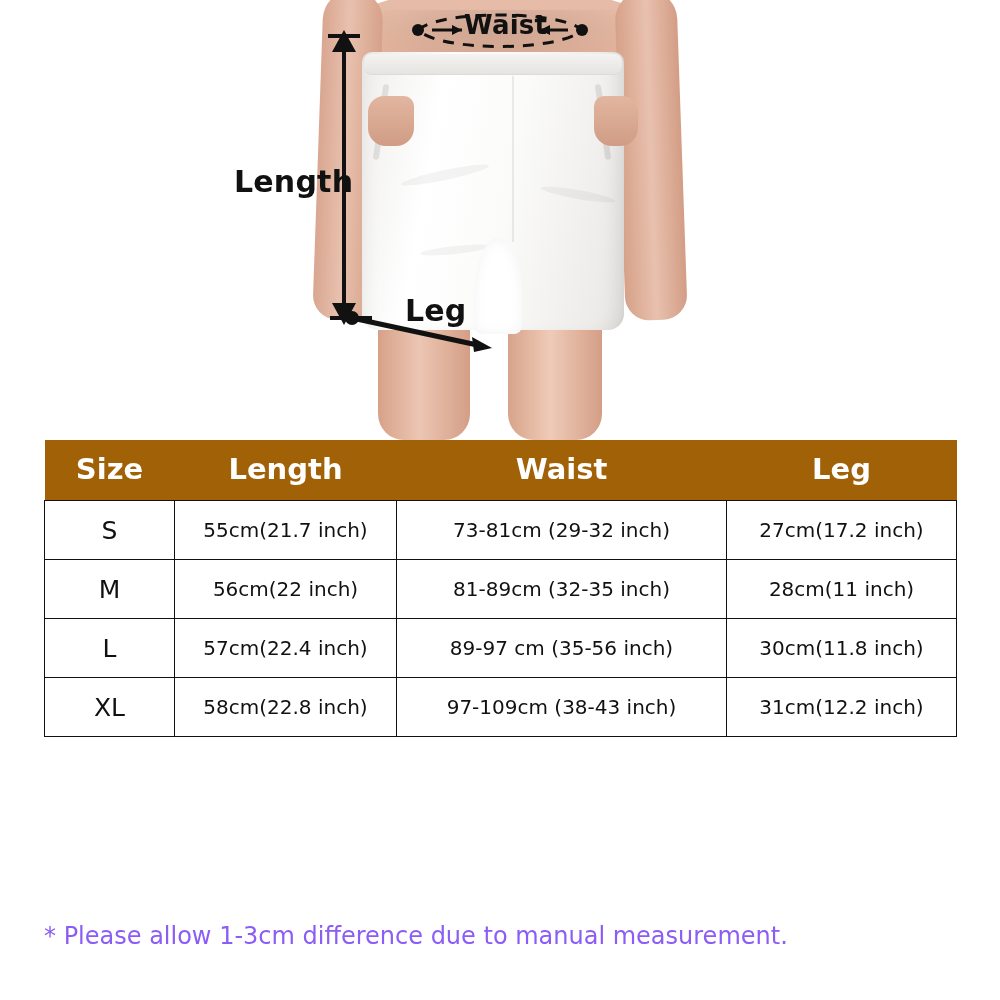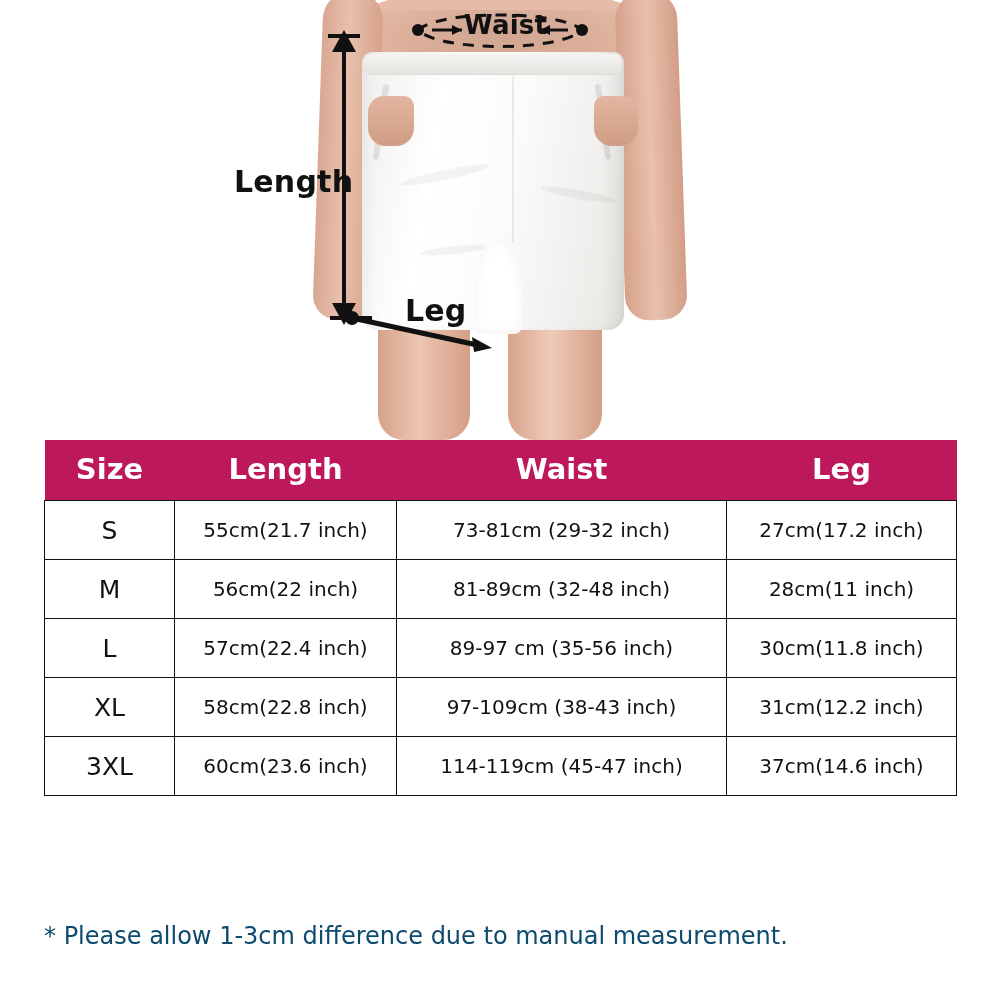--- a/index.html
+++ b/index.html
@@ -170,21 +170,21 @@
     position: absolute;
     left: 44px; top: 440px;
     width: 912px;
   }
   table.size-table {
     border-collapse: collapse;
     width: 912px;
     table-layout: fixed;
   }
   table.size-table th {
-    background: #be185d;
+    background: #a16207;
     color: #ffffff;
     font-size: 29px;
     font-weight: 700;
     padding: 12px 0 14px 0;
     text-align: center;
     border: none;
   }
   table.size-table td {
     border: 1px solid #111111;
     font-size: 20px;
@@ -198,21 +198,21 @@
   table.size-table tr td:first-child { font-size: 25px; }
   .col-size { width: 130px; }
   .col-length { width: 222px; }
   .col-waist { width: 330px; }
   .col-leg { width: 230px; }
 
   .footnote {
     position: absolute;
     left: 44px; top: 922px;
     font-size: 24px;
-    color: #0c4a6e;
+    color: #8b5cf6;
   }
 </style>
 </head>
 <body>
 
 <div class="illustration">
 
   <div class="model">
     <div class="torso"></div>
     <div class="torso-shadow"></div>
@@ -285,38 +285,32 @@
     <tbody>
       <tr>
         <td>S</td>
         <td>55cm(21.7 inch)</td>
         <td>73-81cm (29-32 inch)</td>
         <td>27cm(17.2 inch)</td>
       </tr>
       <tr>
         <td>M</td>
         <td>56cm(22 inch)</td>
-        <td>81-89cm (32-48 inch)</td>
+        <td>81-89cm (32-35 inch)</td>
         <td>28cm(11 inch)</td>
       </tr>
       <tr>
         <td>L</td>
         <td>57cm(22.4 inch)</td>
         <td>89-97 cm (35-56 inch)</td>
         <td>30cm(11.8 inch)</td>
       </tr>
       <tr>
         <td>XL</td>
         <td>58cm(22.8 inch)</td>
         <td>97-109cm (38-43 inch)</td>
         <td>31cm(12.2 inch)</td>
       </tr>
-      <tr>
-        <td>3XL</td>
-        <td>60cm(23.6 inch)</td>
-        <td>114-119cm (45-47 inch)</td>
-        <td>37cm(14.6 inch)</td>
-      </tr>
     </tbody>
   </table>
 </div>
 
 <div class="footnote">* Please allow 1-3cm difference due to manual measurement.</div>
 
 </body></html>

